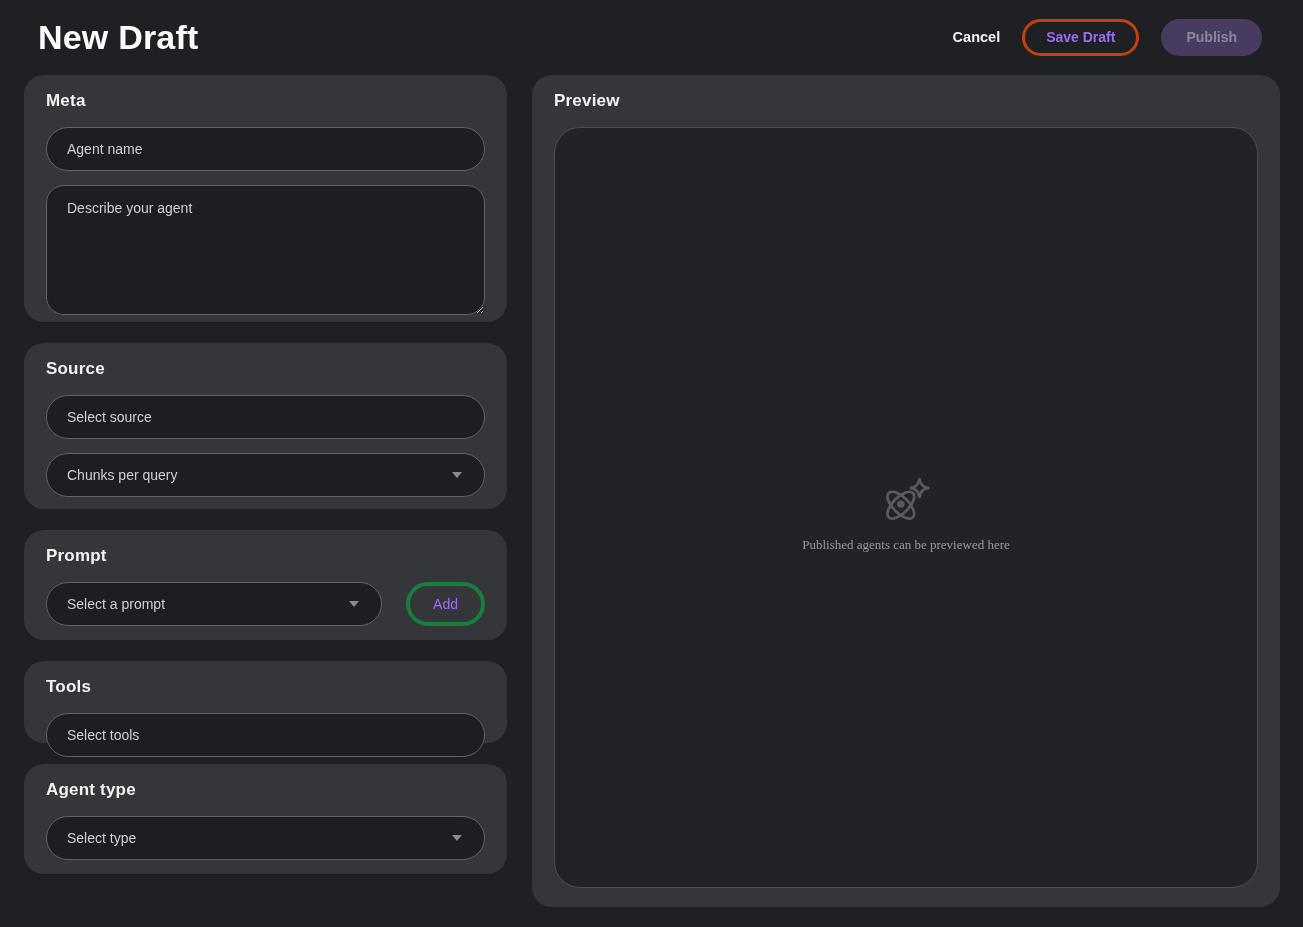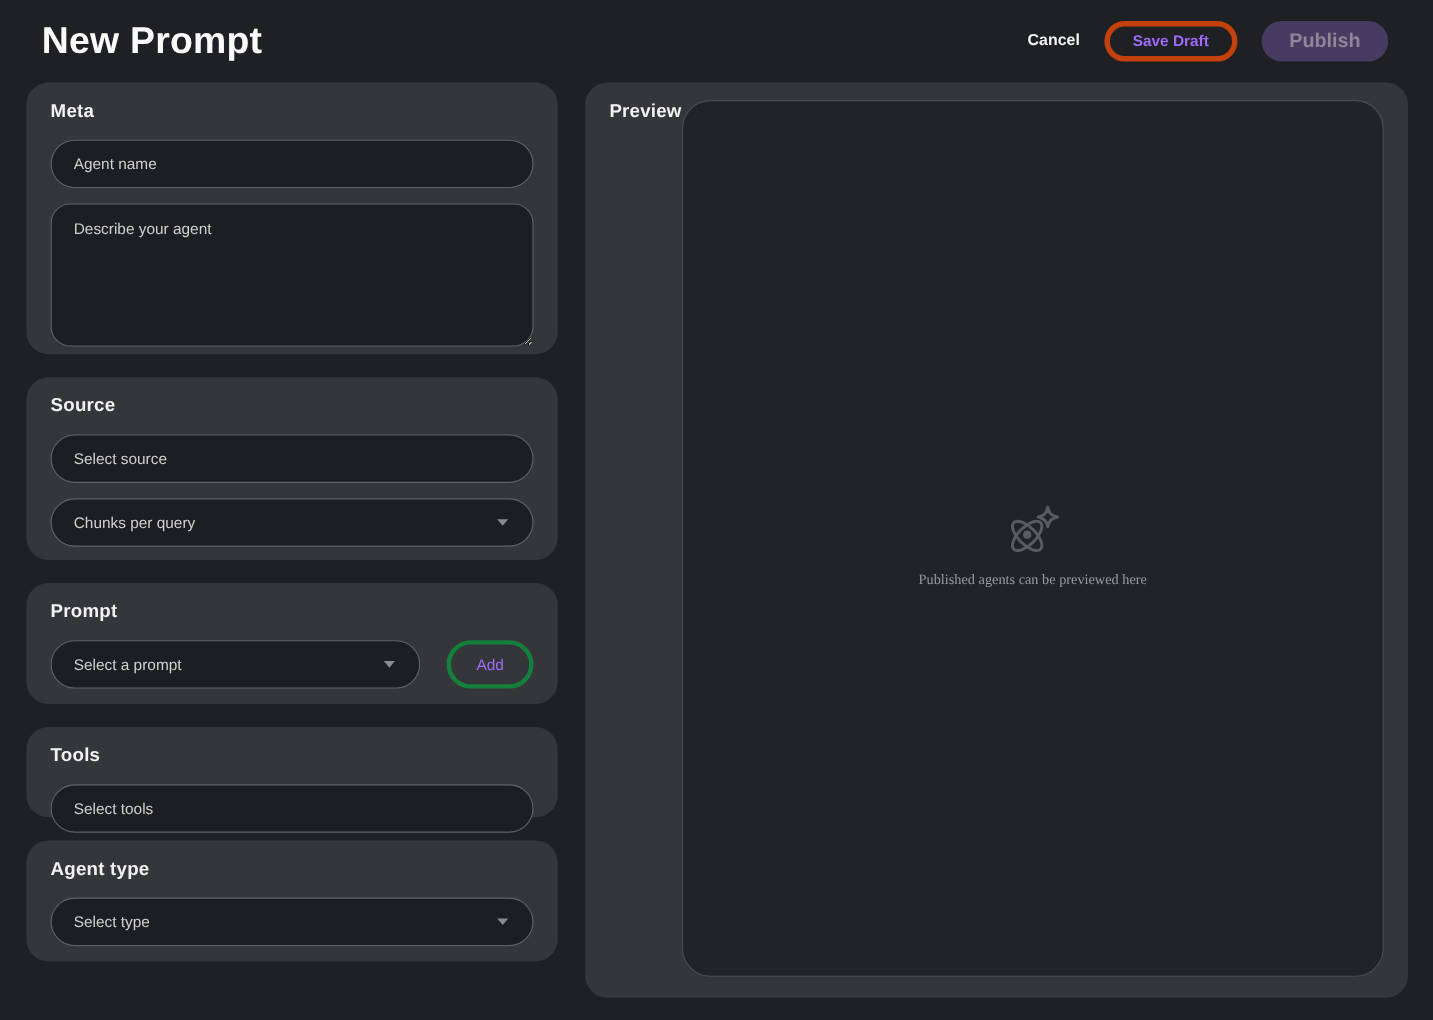--- a/index.html
+++ b/index.html
@@ -27,29 +27,29 @@
   .topbar-actions { display: flex; align-items: center; gap: 22px; }
   button { font-family: "Liberation Sans", sans-serif; cursor: pointer; }
   .btn-text {
     background: none; border: none;
     color: #f2f2f4; font-size: 14.5px; font-weight: 700;
   }
   .btn-outline {
     height: 37px; padding: 0 21px;
     border-radius: 19px;
     background: transparent;
-    border: 5px solid #c2410c;
+    border: 3px solid #c2410c;
     color: #9d6bfa; font-size: 14px; font-weight: 700;
   }
   .btn-filled {
     height: 37px; padding: 0 25px;
     border-radius: 19px;
     background: #473b61;
     border: none;
-    color: #8d8798; font-size: 18px; font-weight: 700;
+    color: #8d8798; font-size: 14px; font-weight: 700;
   }
 
   
   .main {
     display: flex;
     gap: 25px;
     padding: 7px 23px 19px 24px;
     height: 852px;
   }
   .left-col { width: 483px; display: flex; flex-direction: column; gap: 21px; }
@@ -119,21 +119,21 @@
     color: #9e6dfb;
     font-size: 14px;
     font-weight: 400;
     flex: 0 0 auto;
   }
 
   
   .preview-card {
     height: 832px;
     display: flex;
-    flex-direction: row;
+    flex-direction: column;
   }
   .preview-panel {
     flex: 1;
     border: 1px solid #4c4d53;
     border-radius: 26px;
     background: #222329;
     display: flex;
     align-items: center;
     justify-content: center;
     font-family: Liberation Serif, serif;
@@ -147,21 +147,21 @@
   }
   .empty-state .msg {
     font-size: 13px;
     color: #9a9aa0;
   }
 </style>
 </head>
 <body>
 
 <header class="topbar">
-  <h1 class="page-title">New Prompt</h1>
+  <h1 class="page-title">New Draft</h1>
   <div class="topbar-actions">
     <button class="btn-text">Cancel</button>
     <button class="btn-outline">Save Draft</button>
     <button class="btn-filled">Publish</button>
   </div>
 </header>
 
 <div class="main">
 
   <div class="left-col">

